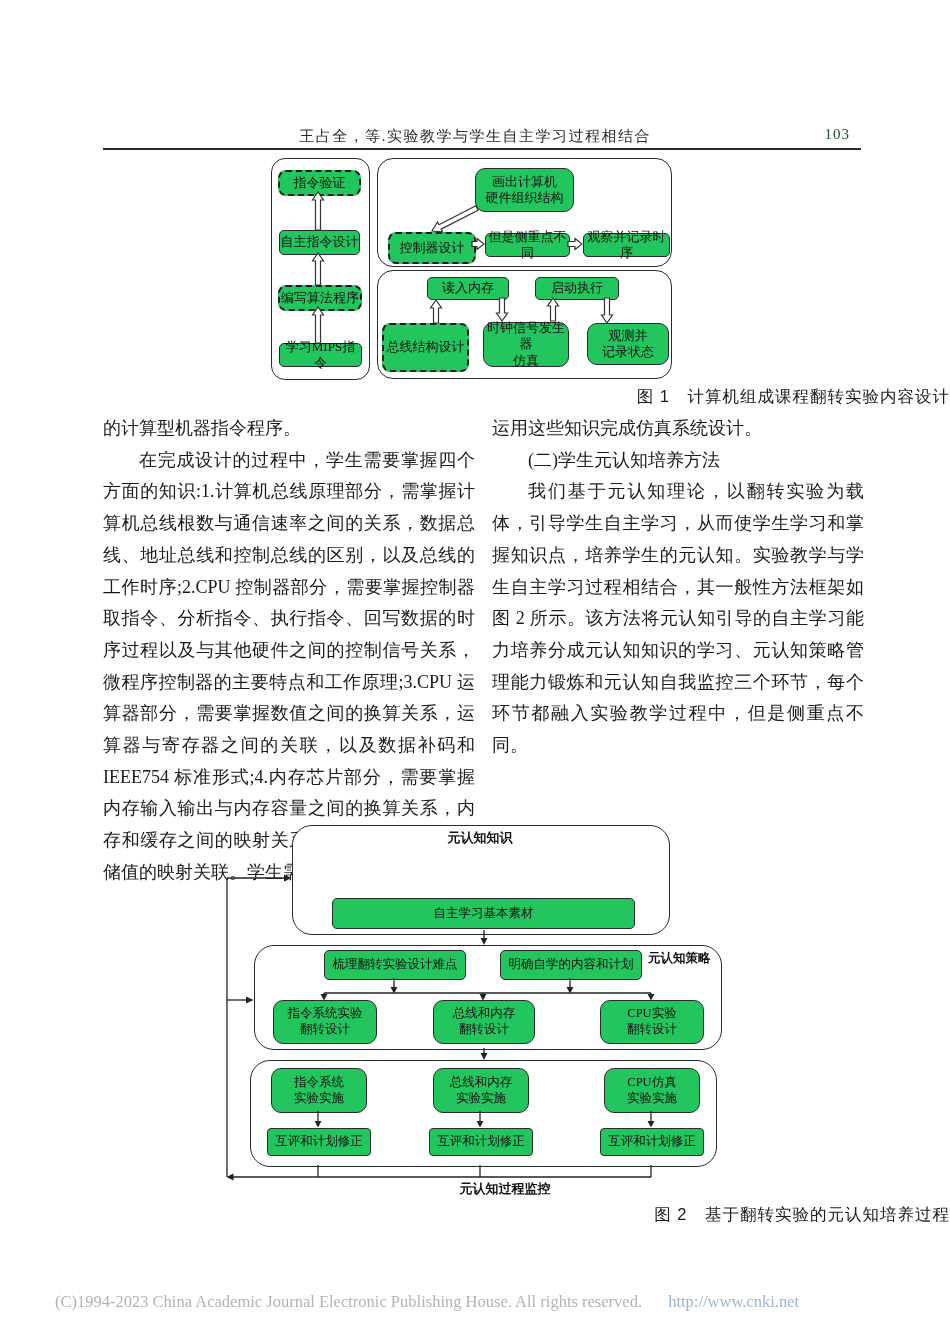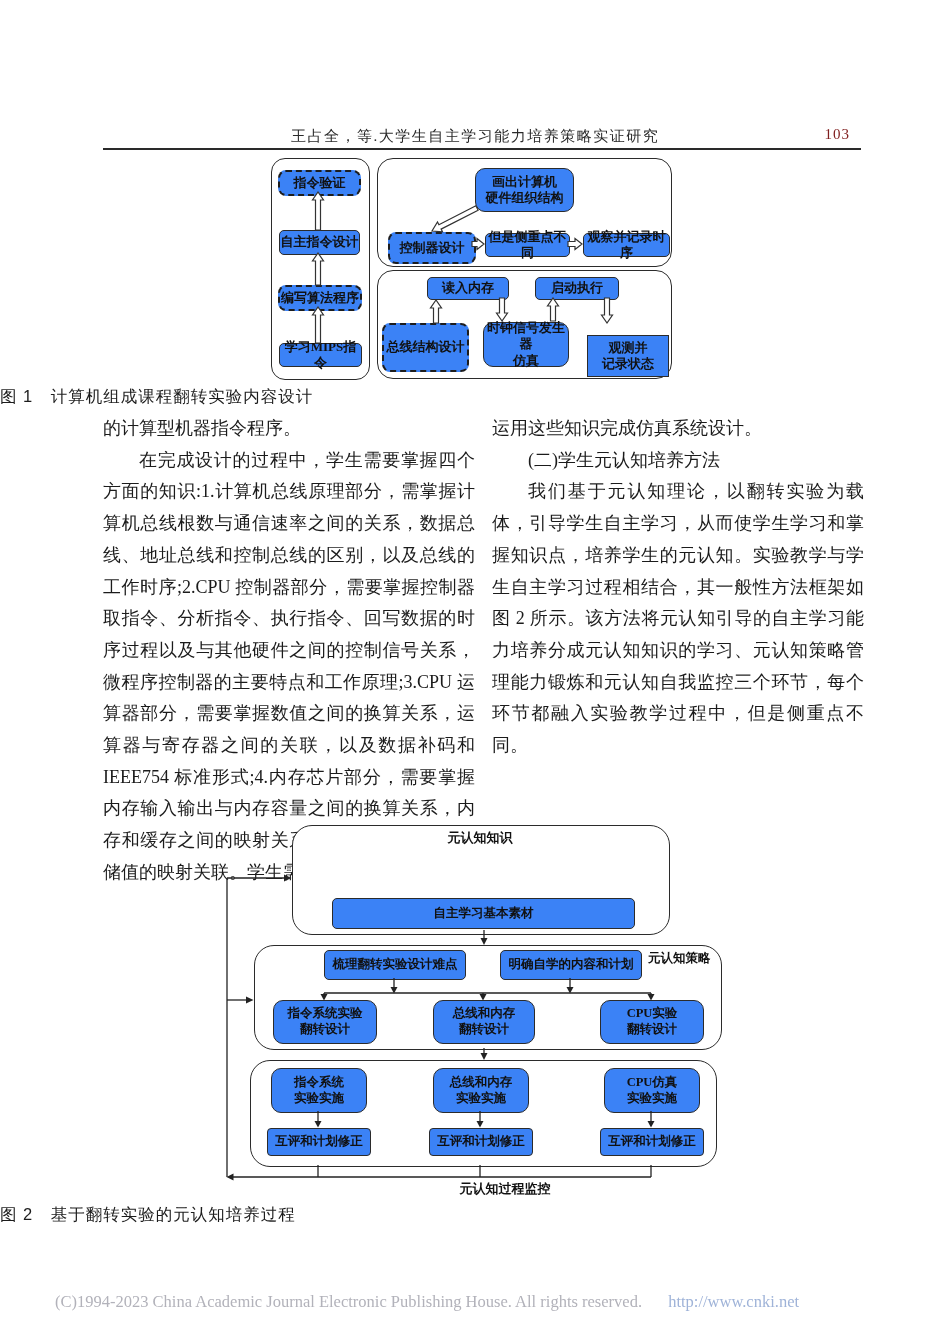--- a/index.html
+++ b/index.html
@@ -4,52 +4,52 @@
 <style>
   html,body{margin:0;padding:0;}
   body{
     width:950px;height:1344px;position:relative;background:#ffffff;
     font-family:"Liberation Serif","DejaVu Serif",serif;color:#1e1e1e;
     overflow:hidden;
   }
   
   .hdr-title{position:absolute;top:127px;left:0;width:950px;text-align:center;
     font-size:15px;letter-spacing:1.5px;color:#2a2a2a;}
-  .hdr-page{position:absolute;top:126px;right:100px;font-size:15px;color:#7f1d1d;letter-spacing:1px;}
+  .hdr-page{position:absolute;top:126px;right:100px;font-size:15px;color:#14532d;letter-spacing:1px;}
   .hdr-rule{position:absolute;top:148px;left:103px;width:758px;height:2px;background:#2a2a2a;}
   
   .fig{position:absolute;font-family:"Liberation Serif","DejaVu Serif",serif;}
   .fig .panel{position:absolute;border:1.3px solid #2b2b2b;border-radius:16px;background:#fff;}
   .fig .box,.fig .boxd{position:absolute;display:flex;align-items:center;justify-content:center;
-    text-align:center;background:#3b82f6;white-space:pre-line;
-    font-weight:700;color:#111;line-height:1.25;}
+    text-align:center;background:#22c55e;white-space:pre-line;
+    font-weight:400;color:#111;line-height:1.25;}
   .fig .box{border:1.3px solid #2b2b2b;border-radius:5px;}
   .fig .boxd{border:2px dashed #1d1d1d;border-radius:8px;}
   .fig svg{position:absolute;left:0;top:0;pointer-events:none;}
   .fig .flabel{position:absolute;font-weight:700;color:#111;}
   #fig1 .box,#fig1 .boxd{font-size:13px;}
   #fig2 .box{font-size:12.5px;border-radius:10px;}
   #fig2 .panel{border-radius:20px;}
-  .caption{position:absolute;left:0;width:950px;text-align:left;
+  .caption{position:absolute;left:0;width:950px;text-align:right;
     font-family:"Liberation Sans","DejaVu Sans",sans-serif;
     font-size:16.5px;color:#1c1c1c;letter-spacing:1px;}
   
   .col{position:absolute;width:372px;font-size:18px;line-height:31.7px;
     text-align:justify;color:#1b1b1b;}
   .col p{margin:0;}
   .col p.ind{text-indent:2em;}
   
   .footer{position:absolute;left:55px;top:1292px;font-size:16.5px;white-space:nowrap;}
   .footer .cpy{color:#b2b2ba;text-align:right;}
   .footer .url{color:#9fb3d8;margin-left:22px;}
 </style>
 </head>
 <body>
 
-<div class="hdr-title">王占全，等.大学生自主学习能力培养策略实证研究</div>
+<div class="hdr-title">王占全，等.实验教学与学生自主学习过程相结合</div>
 <div class="hdr-page">103</div>
 <div class="hdr-rule"></div>
 
 <div id="fig1" class="fig" style="left:258px;top:155px;width:440px;height:230px;">
   <div class="panel" style="left:13px;top:3px;width:97px;height:220px;border-radius:14px;"></div>
   <div class="panel" style="left:119px;top:3px;width:293px;height:107px;"></div>
   <div class="panel" style="left:119px;top:115px;width:293px;height:107px;"></div>
 
   <div class="boxd" style="left:20px;top:15px;width:79px;height:22px;">指令验证</div>
   <div class="box" style="left:21px;top:75px;width:79px;height:23px;">自主指令设计</div>
@@ -60,21 +60,21 @@
 硬件组织结构</div>
   <div class="boxd" style="left:130px;top:77px;width:84px;height:28px;">控制器设计</div>
   <div class="box" style="left:227px;top:78px;width:83px;height:22px;">但是侧重点不同</div>
   <div class="box" style="left:325px;top:78px;width:85px;height:22px;">观察并记录时序</div>
 
   <div class="box" style="left:169px;top:122px;width:80px;height:21px;">读入内存</div>
   <div class="box" style="left:277px;top:122px;width:82px;height:21px;">启动执行</div>
   <div class="boxd" style="left:124px;top:168px;width:83px;height:45px;">总线结构设计</div>
   <div class="box" style="left:225px;top:167px;width:84px;height:43px;border-radius:10px;">时钟信号发生器
 仿真</div>
-  <div class="box" style="left:329px;top:180px;width:80px;height:40px;border-radius:0;">观测并
+  <div class="box" style="left:329px;top:168px;width:80px;height:40px;border-radius:10px;">观测并
 记录状态</div>
 
   <svg width="440" height="230" viewBox="0 0 440 230">
     <g fill="#ffffff" stroke="#333333" stroke-width="1.2" stroke-linejoin="miter">
       <polygon points="57.5,188 57.5,160 54.5,160 60,152 65.5,160 62.5,160 62.5,188"></polygon>
       <polygon points="57.5,130 57.5,106 54.5,106 60,98 65.5,106 62.5,106 62.5,130"></polygon>
       <polygon points="57.5,75 57.5,45 54.5,45 60,37 65.5,45 62.5,45 62.5,75"></polygon>
       <polygon points="217.9,50.8 180.9,69.7 179.5,67.0 174,76 184.5,76.8 183.1,74.1 220.1,55.2"></polygon>
       <polygon points="214,86.5 219,86.5 219,83.5 226,89 219,94.5 219,91.5 214,91.5"></polygon>
       <polygon points="310,86.5 317,86.5 317,83.5 324,89 317,94.5 317,91.5 310,91.5"></polygon>

